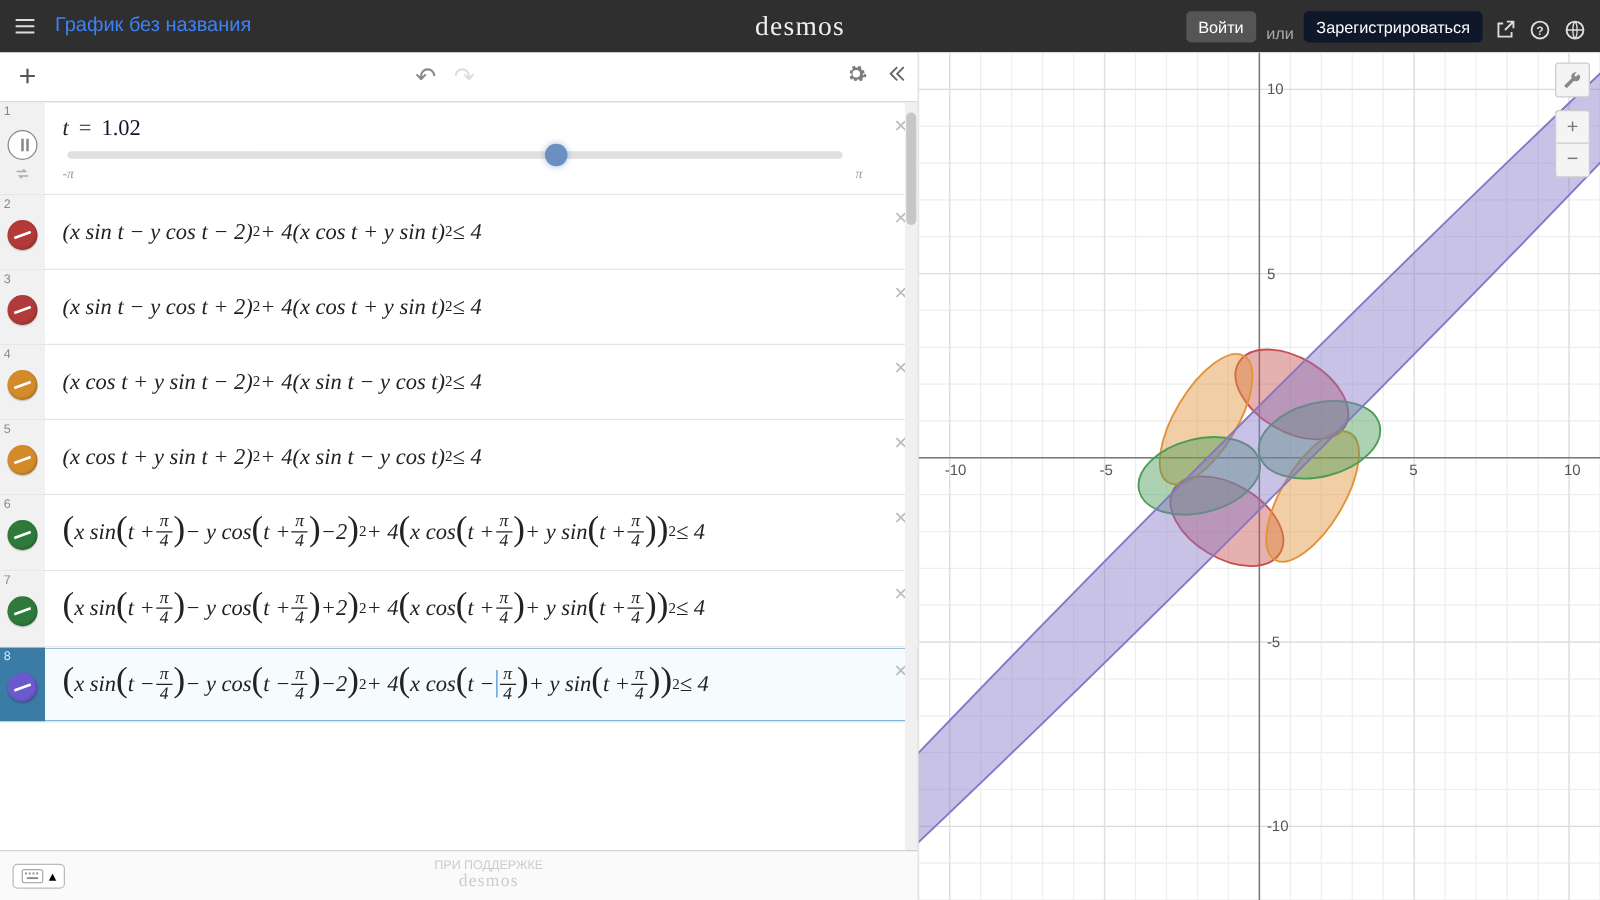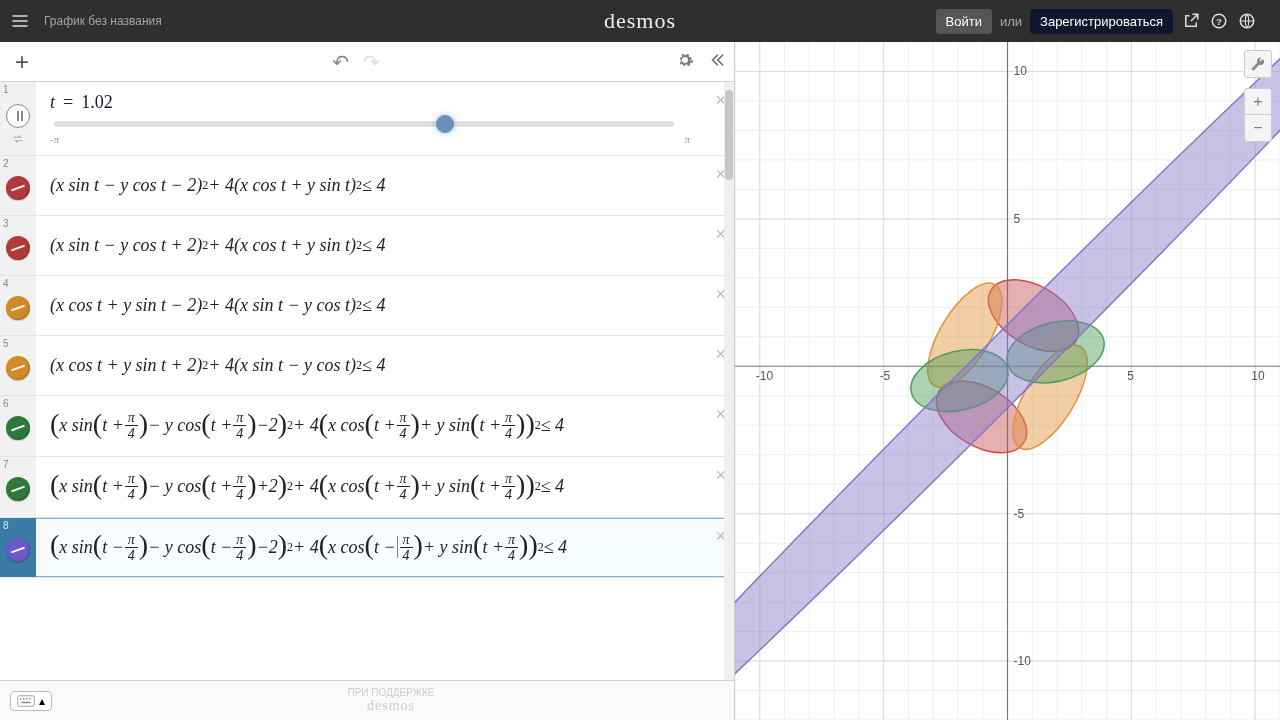--- a/index.html
+++ b/index.html
@@ -1,23 +1,23 @@
 <!DOCTYPE html>
 <html><head>
 <meta charset="utf-8">
 <style>
   * { box-sizing: border-box; margin: 0; padding: 0; }
   html, body { width: 1280px; height: 720px; font-family: Arial, Helvetica, sans-serif; overflow: hidden; background:#fff; }
   
   .header { height: 42px; background: #2f2f2f; color: #fff; display: flex; align-items: center; position: relative; }
   .ham { width: 40px; height: 42px; display:flex; align-items:center; justify-content:center; cursor:pointer; }
   .ham svg { width:20px; height:20px; }
-  .title { color:#a3a3a3; font-size:12px; margin-left:4px; }
+  .title { color:#3b82f6; font-size:16px; margin-left:4px; }
   .brand { position:absolute; left:50%; transform:translateX(-50%); font-family: Georgia, 'Times New Roman', serif; font-size:22px; letter-spacing:1px; color:#eee; }
-  .header-right { margin-left:auto; display:flex; align-items:center; gap:8px; padding-right:23px; }
+  .header-right { margin-left:auto; display:flex; align-items:flex-end; gap:8px; padding-right:10px; }
   .btn { border:none; border-radius:4px; padding:5px 10px; font-size:13px; cursor:pointer; color:#fff; }
   .btn-grey { background:#555; }
   .btn-green { background:#0f172a; }
   .or-text { color:#aaa; font-size:13px; }
   .hicon { width:20px; height:20px; cursor:pointer; color:#ddd; display:flex; align-items:center; justify-content:center; }
   
   .main { display:flex; height: calc(720px - 42px); }
   .panel { width: 735px; display:flex; flex-direction:column; border-right:1px solid #ccc; position:relative; }
   .graph { flex:1; position:relative; background:#fff; }
   

